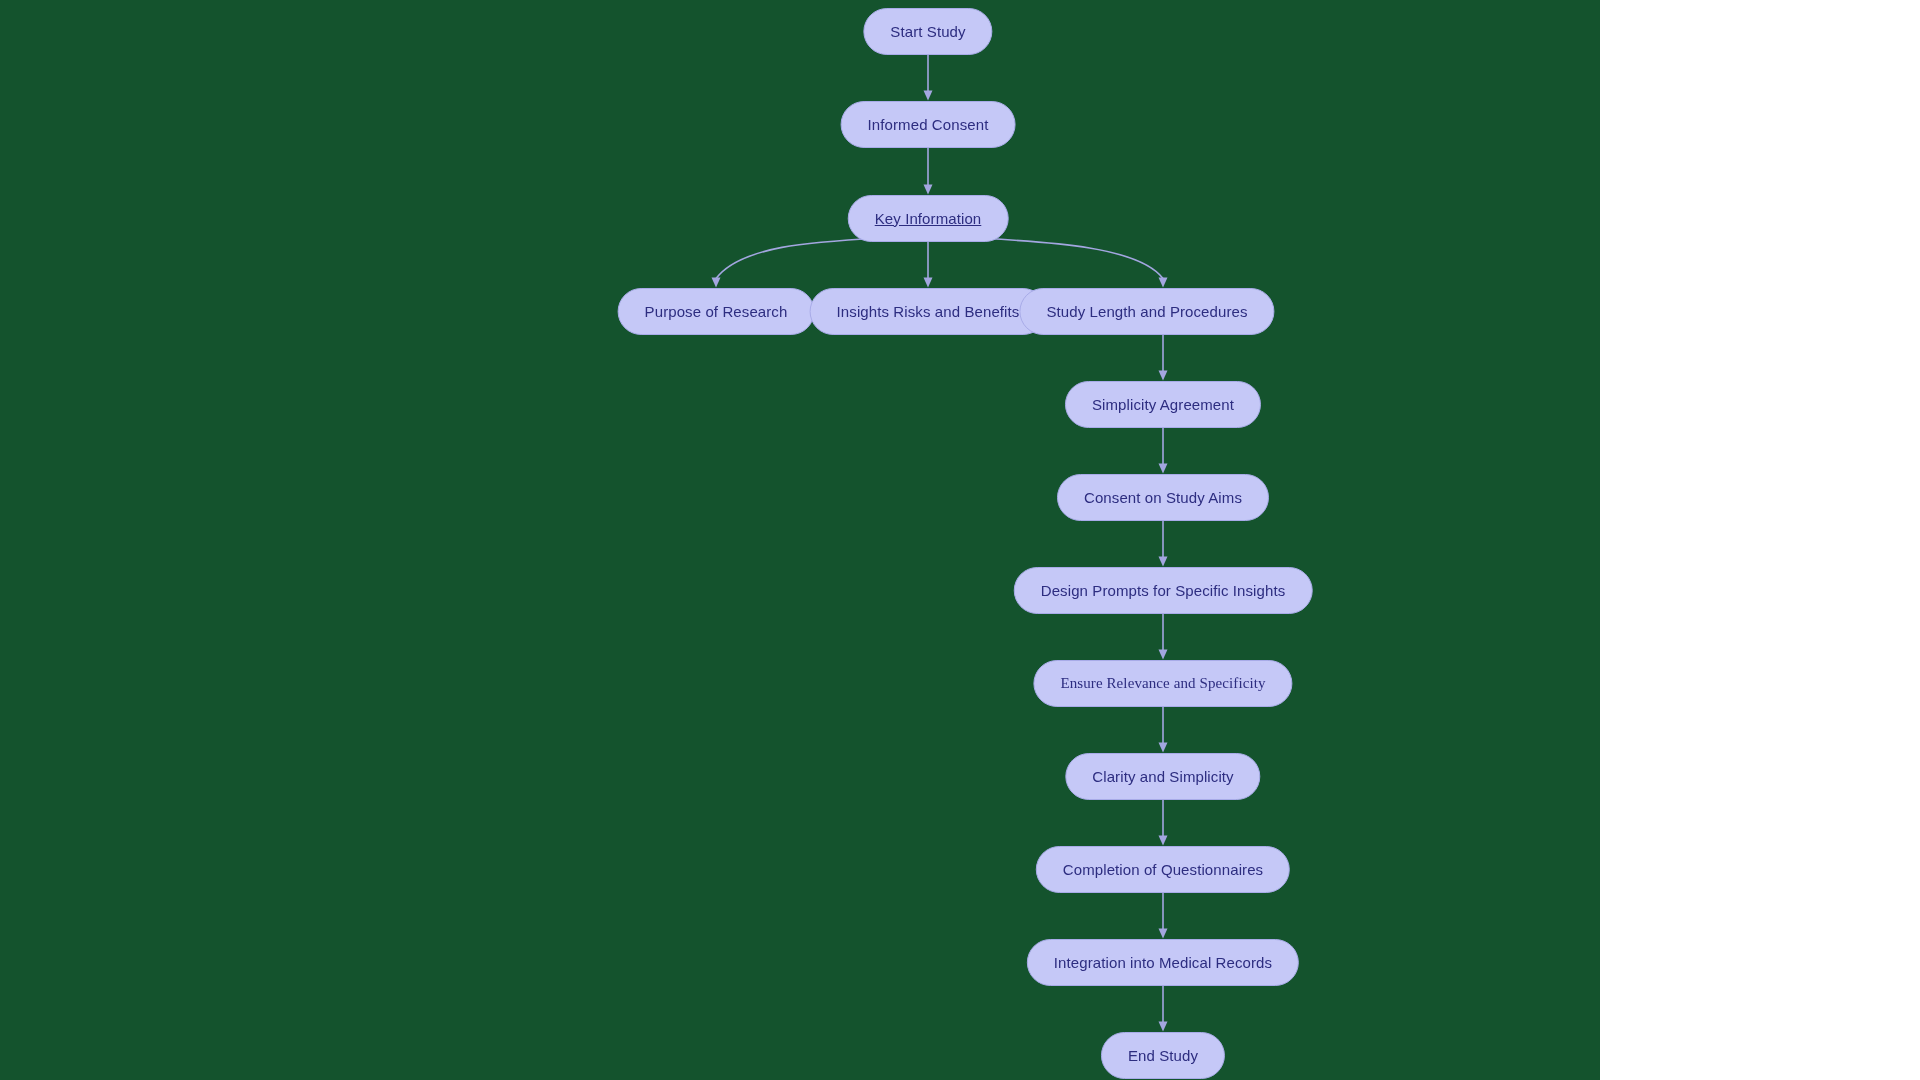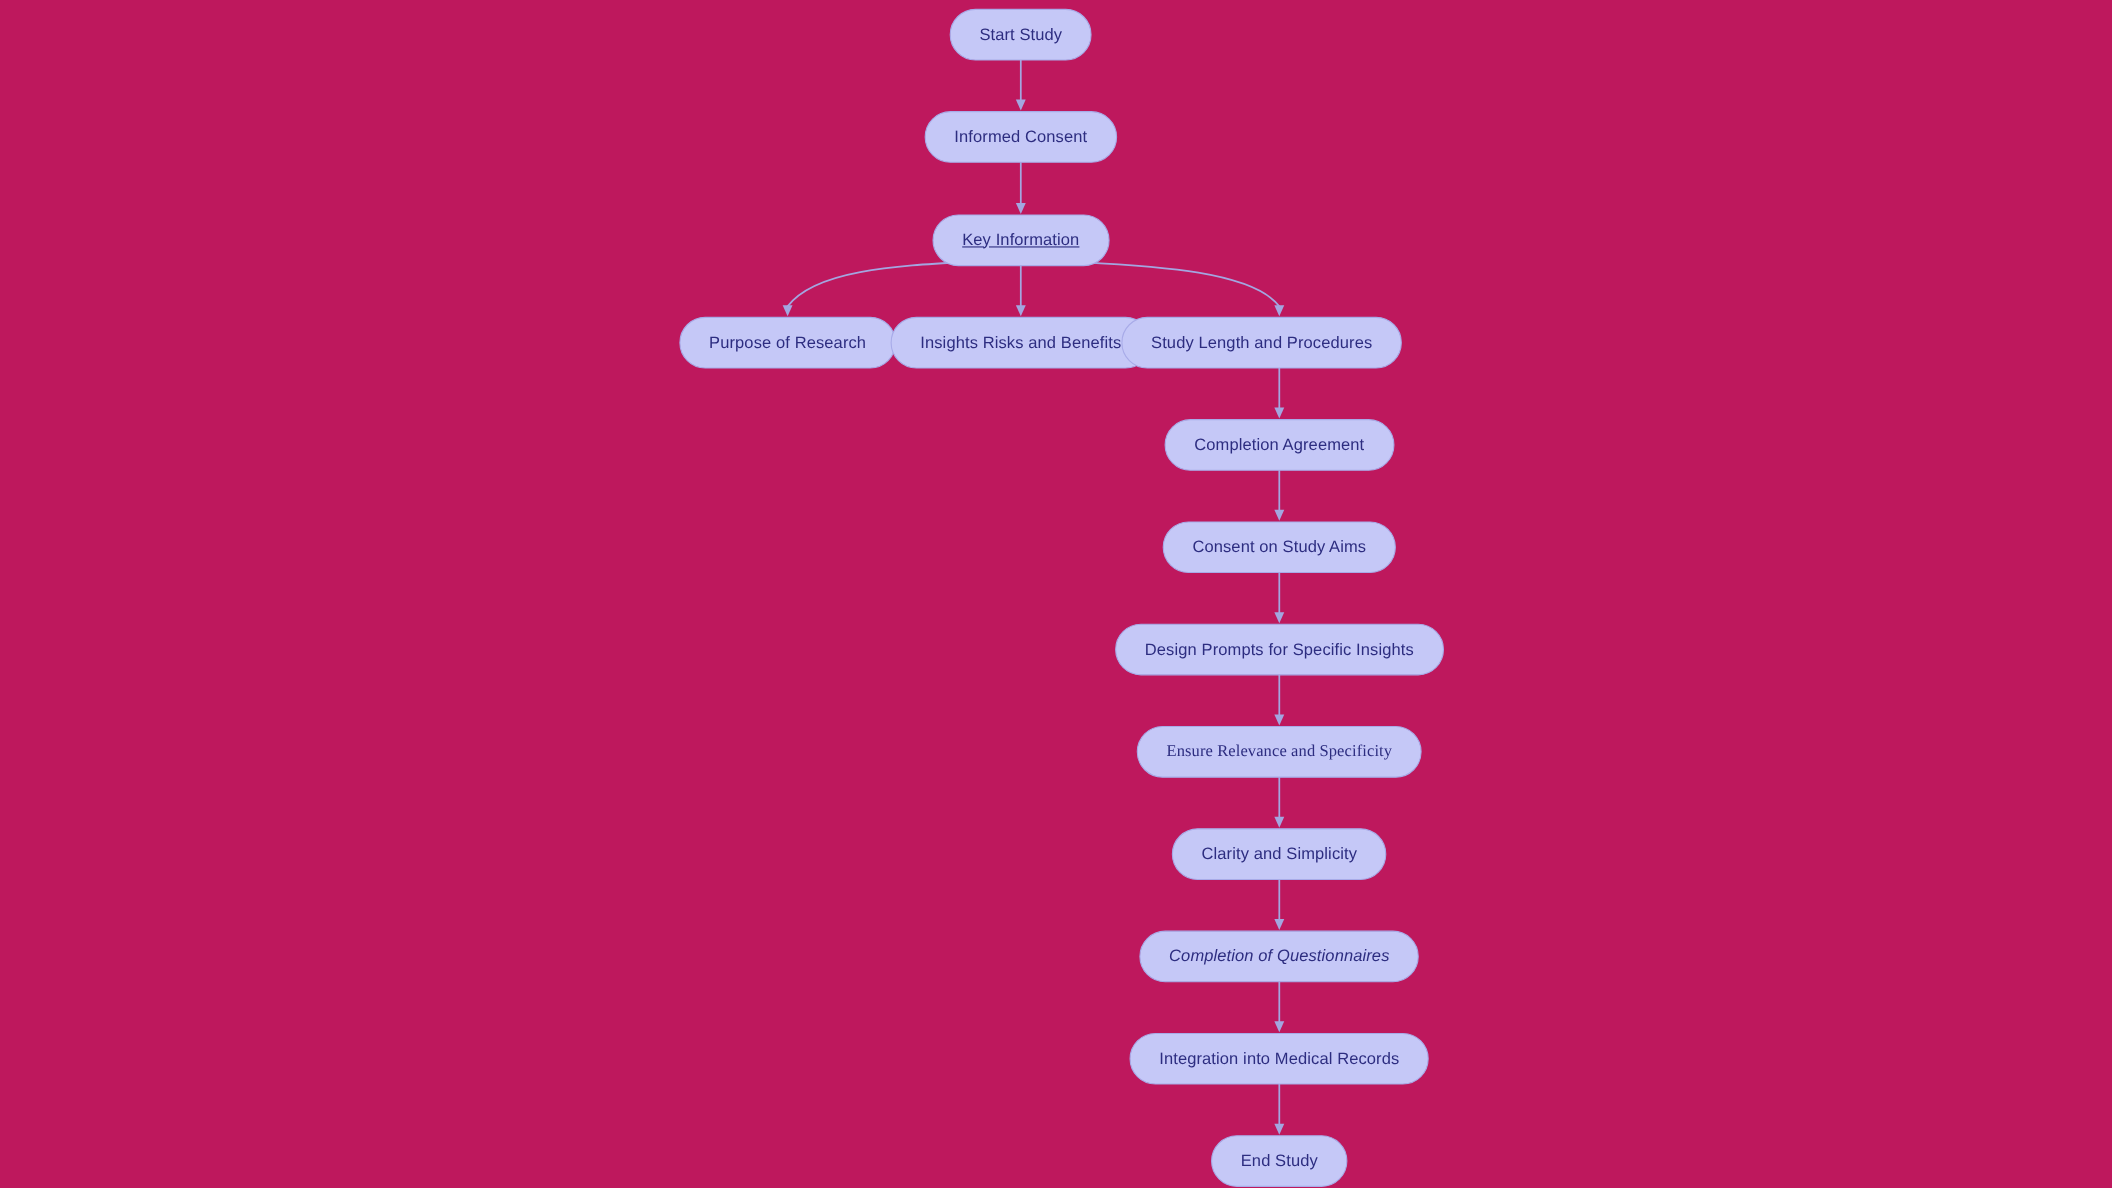--- a/index.html
+++ b/index.html
@@ -8,23 +8,23 @@
     background: #ffffff;
   }
   body {
     width: 1920px;
     height: 1080px;
     overflow: hidden;
     font-family: "Liberation Sans", "DejaVu Sans", sans-serif;
   }
   #canvas {
     position: relative;
-    width: 1920px;
+    width: 1600px;
     height: 1080px;
-    background: #be185d;
+    background: #14532d;
   }
   #edge-layer {
     position: absolute;
     top: 0;
     left: 0;
     width: 1920px;
     height: 1080px;
     pointer-events: none;
   }
   .node {
@@ -105,23 +105,23 @@
       </g>
     </svg>
 
   <div id="node-layer">
       <div class="node" style="left: 928px; top: 7.5px; background: rgb(197, 200, 247); border-color: rgb(168, 171, 232); color: rgb(45, 45, 128); padding-left: 26px; padding-right: 26px;">Start Study</div>
       <div class="node" style="left: 928px; top: 100.5px; background: rgb(197, 200, 247); border-color: rgb(168, 171, 232); color: rgb(45, 45, 128); padding-left: 26px; padding-right: 26px;">Informed Consent</div>
       <div class="node" style="left: 928px; top: 194.5px; background: rgb(197, 200, 247); border-color: rgb(168, 171, 232); color: rgb(45, 45, 128); padding-left: 26px; padding-right: 26px; text-decoration: underline;">Key Information</div>
       <div class="node" style="left: 716px; top: 287.5px; background: rgb(197, 200, 247); border-color: rgb(168, 171, 232); color: rgb(45, 45, 128); padding-left: 26px; padding-right: 26px;">Purpose of Research</div>
       <div class="node" style="left: 928px; top: 287.5px; background: rgb(197, 200, 247); border-color: rgb(168, 171, 232); color: rgb(45, 45, 128); padding-left: 26px; padding-right: 26px;">Insights Risks and Benefits</div>
       <div class="node" style="left: 1147px; top: 287.5px; background: rgb(197, 200, 247); border-color: rgb(168, 171, 232); color: rgb(45, 45, 128); padding-left: 26px; padding-right: 26px;">Study Length and Procedures</div>
-      <div class="node" style="left: 1163px; top: 380.5px; background: rgb(197, 200, 247); border-color: rgb(168, 171, 232); color: rgb(45, 45, 128); padding-left: 26px; padding-right: 26px;">Completion Agreement</div>
+      <div class="node" style="left: 1163px; top: 380.5px; background: rgb(197, 200, 247); border-color: rgb(168, 171, 232); color: rgb(45, 45, 128); padding-left: 26px; padding-right: 26px;">Simplicity Agreement</div>
       <div class="node" style="left: 1163px; top: 473.5px; background: rgb(197, 200, 247); border-color: rgb(168, 171, 232); color: rgb(45, 45, 128); padding-left: 26px; padding-right: 26px;">Consent on Study Aims</div>
       <div class="node" style="left: 1163px; top: 566.5px; background: rgb(197, 200, 247); border-color: rgb(168, 171, 232); color: rgb(45, 45, 128); padding-left: 26px; padding-right: 26px; text-align: center;">Design Prompts for Specific Insights</div>
       <div class="node" style="left: 1163px; top: 659.5px; background: rgb(197, 200, 247); border-color: rgb(168, 171, 232); color: rgb(45, 45, 128); padding-left: 26px; padding-right: 26px; font-family: Liberation Serif, serif;">Ensure Relevance and Specificity</div>
       <div class="node" style="left: 1163px; top: 752.5px; background: rgb(197, 200, 247); border-color: rgb(168, 171, 232); color: rgb(45, 45, 128); padding-left: 26px; padding-right: 26px;">Clarity and Simplicity</div>
-      <div class="node" style="left: 1163px; top: 845.5px; background: rgb(197, 200, 247); border-color: rgb(168, 171, 232); color: rgb(45, 45, 128); padding-left: 26px; padding-right: 26px; font-style: italic;">Completion of Questionnaires</div>
+      <div class="node" style="left: 1163px; top: 845.5px; background: rgb(197, 200, 247); border-color: rgb(168, 171, 232); color: rgb(45, 45, 128); padding-left: 26px; padding-right: 26px;">Completion of Questionnaires</div>
       <div class="node" style="left: 1163px; top: 938.5px; background: rgb(197, 200, 247); border-color: rgb(168, 171, 232); color: rgb(45, 45, 128); padding-left: 26px; padding-right: 26px;">Integration into Medical Records</div>
       <div class="node" style="left: 1163px; top: 1031.5px; background: rgb(197, 200, 247); border-color: rgb(168, 171, 232); color: rgb(45, 45, 128); padding-left: 26px; padding-right: 26px;">End Study</div>
     </div>
 
 </div>
 
 </body></html>

